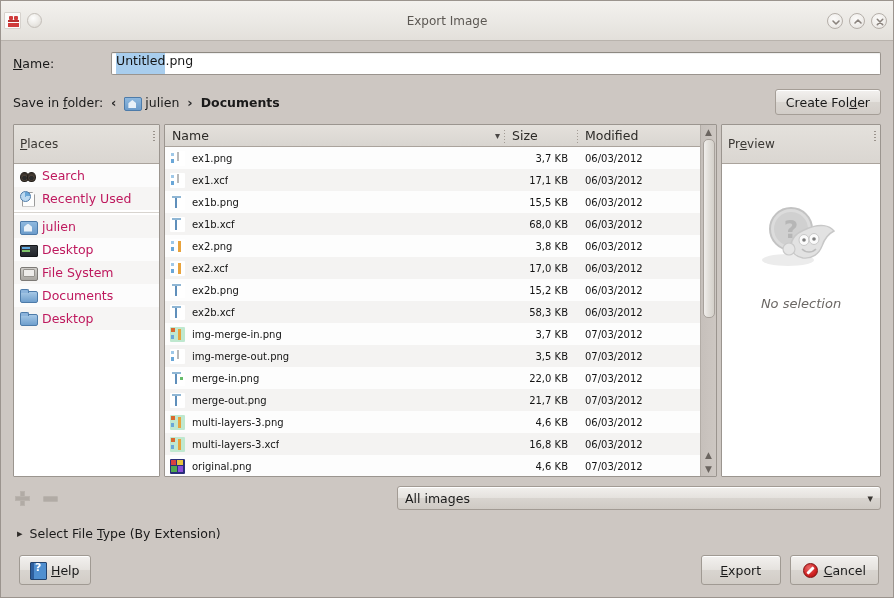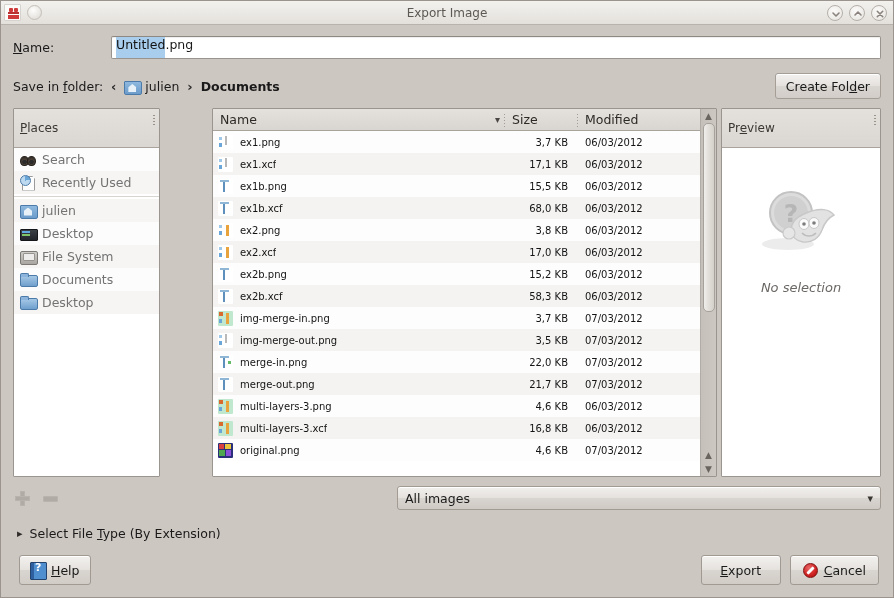--- a/index.html
+++ b/index.html
@@ -15,21 +15,21 @@
   #window {
     position: relative;
     width: 894px; height: 598px;
     background: #cdc7c2;
     border: 1px solid #9b948e;
     display: flex; flex-direction: column;
   }
 
   
   #titlebar {
-    height: 24px; min-height: 24px;
+    height: 40px; min-height: 24px;
     background: linear-gradient(to bottom, #f3f1ee 0%, #eceae6 45%, #e3e0db 100%);
     border-bottom: 1px solid #b9b3ad;
     display: flex; align-items: center;
     padding: 0 6px 0 3px;
     position: relative;
   }
   .tb-left { display: flex; align-items: center; gap: 6px; }
   .gimp-icon {
     width: 17px; height: 17px;
     background: #fbfbfa;
@@ -150,21 +150,21 @@
     background-image: radial-gradient(circle, #9a938c 0.6px, transparent 0.8px);
     background-size: 2px 3px;
   }
 
   
   #places { width: 147px; min-width: 147px; }
   #places-list { flex:1; overflow:hidden; background:#fff; }
   .place {
     display:flex; align-items:center; gap:6px;
     height: 23px; padding: 0 6px;
-    font-size: 12.5px; color:#737373;
+    font-size: 12.5px; color:#be185d;
   }
   .place:nth-child(odd) { background: #fcfcfc; }
   .place:nth-child(even) { background: #f6f5f4; }
   .places-sep { height:1px; background:#d8d4cf; margin: 2px 0; }
   .ico { width:16px; height:16px; position:relative; flex:0 0 16px; }
   .ico-search::before, .ico-search::after {
     content:""; position:absolute; top:4px; width:7px; height:8px;
     border-radius: 50% 50% 45% 45%;
     background: radial-gradient(circle at 50% 62%, #2b2b2b 0 2px, #4a4037 2.4px, #2a2520 100%);
     border:1px solid #241f1a;
@@ -204,21 +204,21 @@
     content:""; position:absolute; left:0; top:3px; width:16px; height:10px;
     background: linear-gradient(to bottom, #a6c8e6 0%, #6f9fcd 100%);
     border:1px solid #4d7ba9; border-radius:1px 2px 2px 2px;
   }
   .ico-folder::after {
     content:""; position:absolute; left:0; top:1px; width:7px; height:3px;
     background:#8cb4dc; border:1px solid #4d7ba9; border-bottom:none; border-radius:2px 2px 0 0;
   }
 
   
-  #filelist-wrap { flex:1; min-width:0; display:flex; flex-direction:column;margin-left:48px; }
+  #filelist-wrap { flex:1; min-width:0; display:flex; flex-direction:column; }
   #filelist { flex:1; min-width:0; }
   #fl-head {
     height: 22px; min-height:22px;
     background: linear-gradient(to bottom, #e4e1dc 0%, #d9d5d0 100%);
     border-bottom: 1px solid #aaa39c;
     display:flex; align-items:center;
     font-size: 12.5px; color:#2c2a27;
   }
   .col-name { flex:1; padding-left:7px; display:flex; align-items:center; min-width:0;}
   .sortarrow { margin-left:auto; margin-right:4px; color:#4a4745; font-size:10px; }

